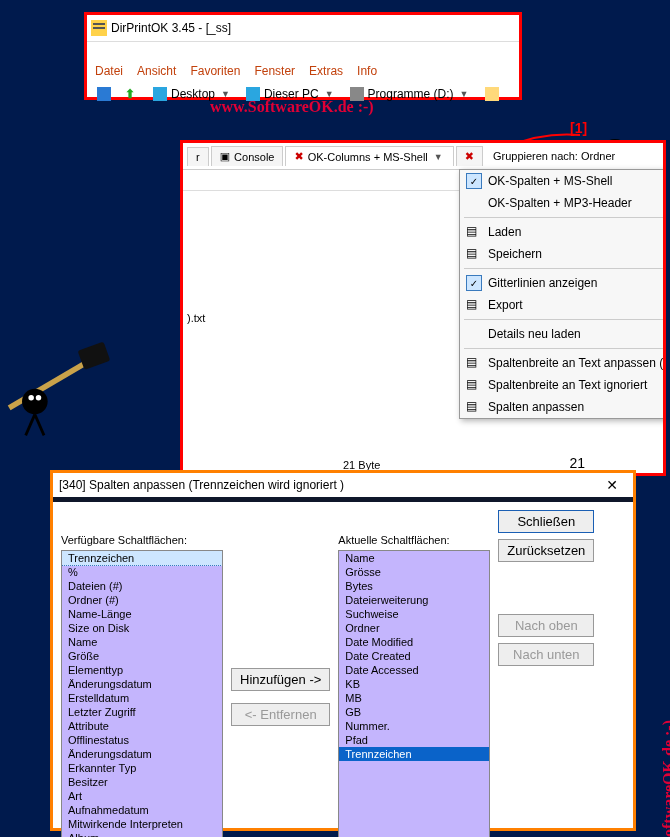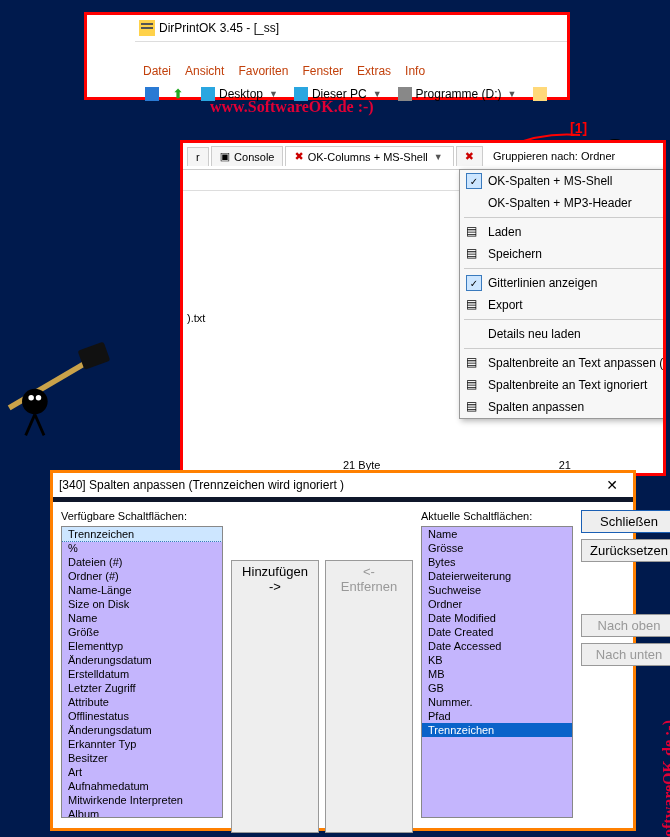--- a/index.html
+++ b/index.html
@@ -20,21 +20,21 @@
   .wm2{right:10px;top:720px;transform:rotate(-90deg);transform-origin:right top;}
   .annot{position:absolute;color:#ff0000;font-weight:bold;font-size:14px;}
   .a1{left:570px;top:120px;}
   .a2{left:230px;top:390px;}
   .a3{left:300px;top:660px;}
   .arrow{position:absolute;stroke:#ff0000;fill:#ff0000;}
 
   
   .win1{
     position:absolute;left:84px;top:12px;width:432px;height:82px;
-    background:#fff;border:3px solid #ff0000;padding-left:48px;
+    background:#fff;border:3px solid #ff0000;
   }
   .win1 .titlebar{display:flex;align-items:center;height:22px;padding:2px 4px;border-bottom:1px solid #ddd;}
   .win1 .titlebar .ico{width:16px;height:16px;margin-right:4px;}
   .win1 .menubar{display:flex;gap:14px;padding:4px 8px;color:#c2410c;margin-top:18px;}
   .win1 .toolbar{display:flex;align-items:center;gap:6px;padding:3px 6px;}
   .tb-btn{display:flex;align-items:center;gap:4px;padding:2px 4px;}
   .tb-arrow{font-size:9px;color:#555;padding:0 2px;}
   .sq{width:14px;height:14px;display:inline-block;}
 
   
@@ -64,28 +64,28 @@
   .dropdown .sep{height:1px;background:#ccc;margin:3px 4px;}
 
   
   .win3{
     position:absolute;left:50px;top:470px;width:580px;height:355px;
     background:#fff;border:3px solid #ff8000;
   }
   .win3 .dtitle{display:flex;align-items:center;height:24px;padding:0 6px;border-bottom:5px solid #0f172a;font-size:12px;}
   .win3 .dtitle .close{margin-left:auto;width:30px;text-align:center;font-size:14px;}
   .win3 .dbody{display:flex;padding:8px;gap:8px;height:calc(100% - 32px);}
-  .col-label{font-size:11px;margin-bottom:4px;}
+  .col-label{font-size:11px;margin-bottom:4px;margin-top:24px;}
   .listbox{border:1px solid #888;background:#c4b5fd;overflow-y:scroll;font-size:11px;}
   .listbox .li{padding:1px 6px;white-space:nowrap;}
   .listbox .li.sel{background:#0a63c9;color:#fff;}
   .listbox .li.hl{background:#cde6ff;border:1px dotted #3a7abd;margin:-1px;}
   .lb1{width:160px;height:290px;}
   .lb2{width:150px;height:290px;}
-  .mid-btns{display:flex;gap:6px;justify-content:center;padding-top:50px;}
+  .mid-btns{display:flex;flex-direction:column;gap:12px;justify-content:center;padding-top:50px;}
   .btn{border:1px solid #999;background:#eee;padding:3px 8px;font-size:13px;text-align:center;min-width:70px;}
   .btn.dis{color:#999;}
   .right-btns{display:flex;flex-direction:column;gap:6px;}
   .btn.primary{border:1px solid #1a5fb4;color:#000;}
 
   
   .figure{position:absolute;width:110px;height:110px;}
   svg{overflow:visible;}
 </style>
 </head>
@@ -196,21 +196,21 @@
   </div>
   <div class="body">
     <div class="left-files">
       <div>).txt</div>
       <div style="height:140px"></div>
       <div>- Konie txt</div>
     </div>
     <div style="flex:1;position:relative">
 
       <div style="position:absolute;bottom:4px;left:60px;font-size:11px">21 Byte</div>
-      <div style="position:absolute;bottom:4px;right:32px;font-size:11px">21</div>
+      <div style="position:absolute;bottom:4px;right:18px;font-size:14px">21</div>
     </div>
     <div class="right-col" id="ext-col">
         <div>zip</div>
         <div>zip</div>
         <div>zip</div>
         <div>txt</div>
         <div>txt</div>
         <div>lnk</div>
         <div></div>
         <div>bat</div>

